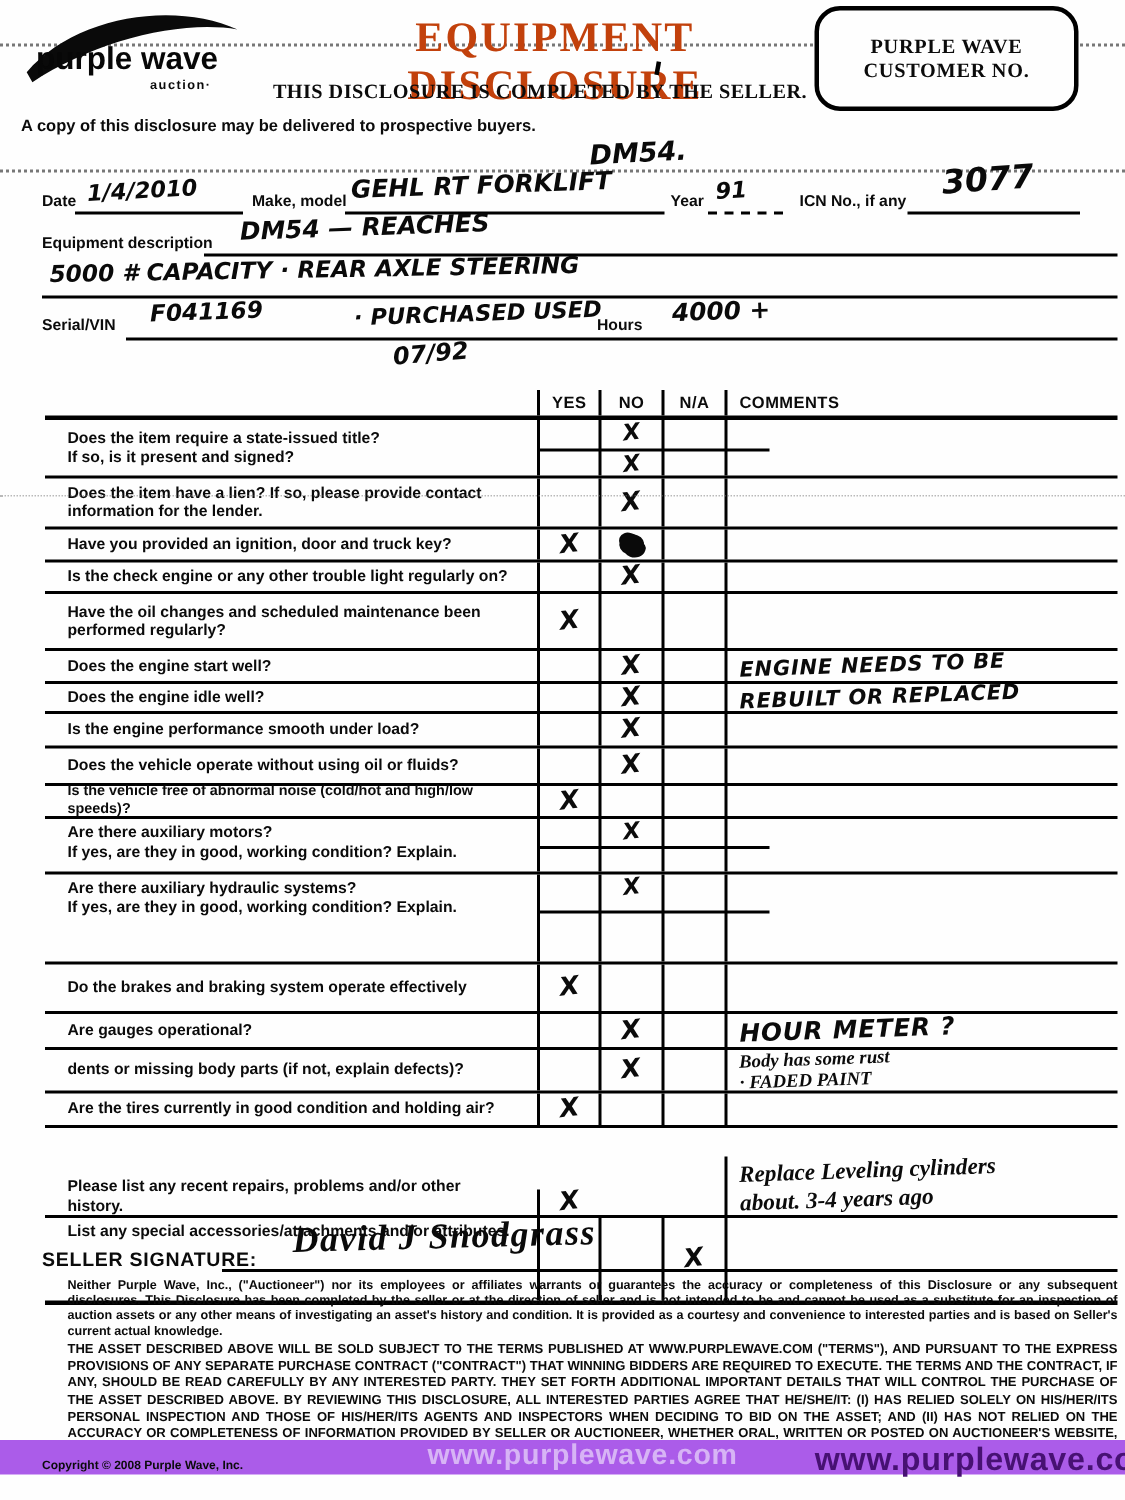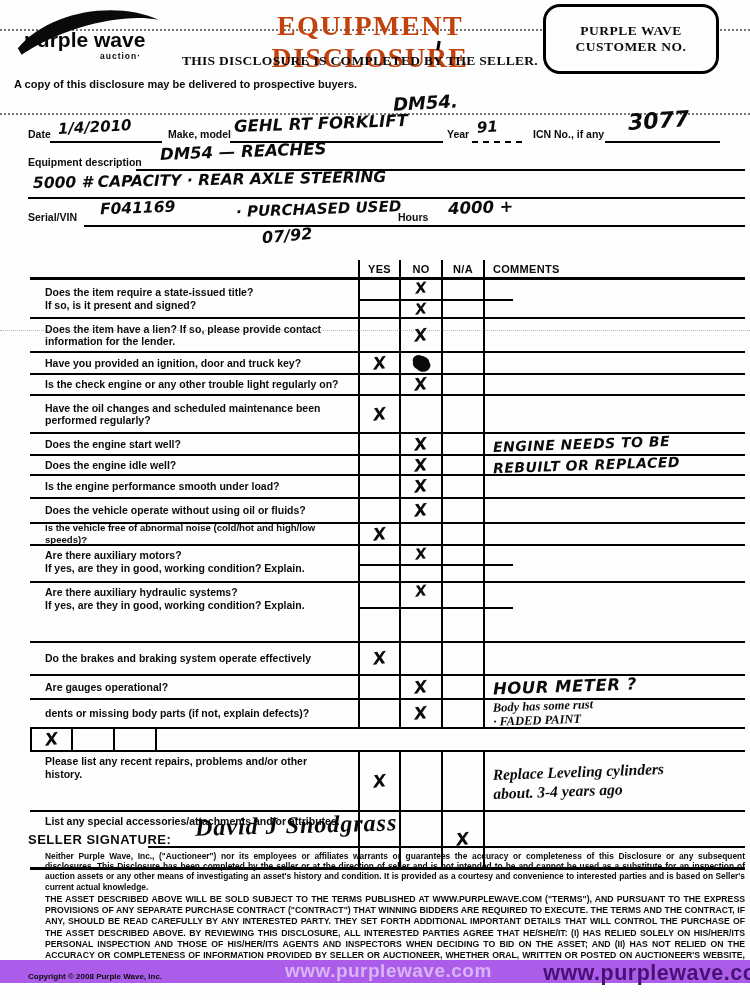--- a/index.html
+++ b/index.html
@@ -327,28 +327,31 @@
         </div>
         <div class="tc na"></div>
         <div class="tcom">
           <div class="com c-mid">
             <div>Body has some rust</div>
             <div>· FADED PAINT</div>
           </div>
         </div>
       </div>
       <div class="trow" style="height: 23px;">
-        <div class="tc yes">
-          <span class="mark">X</span>
-        </div>
-        <div class="tc no"></div>
-        <div class="tc na"></div>
-        <div class="tcom"></div>
-      </div>
-      <div class="trow" style="height: 60px;">
+        <div class="tq">
+          <div>Are the tires currently in good condition and holding air?</div>
+        </div>
+        <div class="tc yes">
+          <span class="mark">X</span>
+        </div>
+        <div class="tc no"></div>
+        <div class="tc na"></div>
+        <div class="tcom"></div>
+      </div>
+      <div class="trow" style="height: 60px; align-items: flex-end;">
         <div class="tq qtop">
           <div>Please list any recent repairs, problems and/or other</div>
           <div>history.</div>
         </div>
         <div class="tc yes">
           <span class="mark">X</span>
         </div>
         <div class="tc no"></div>
         <div class="tc na"></div>
         <div class="tcom">

